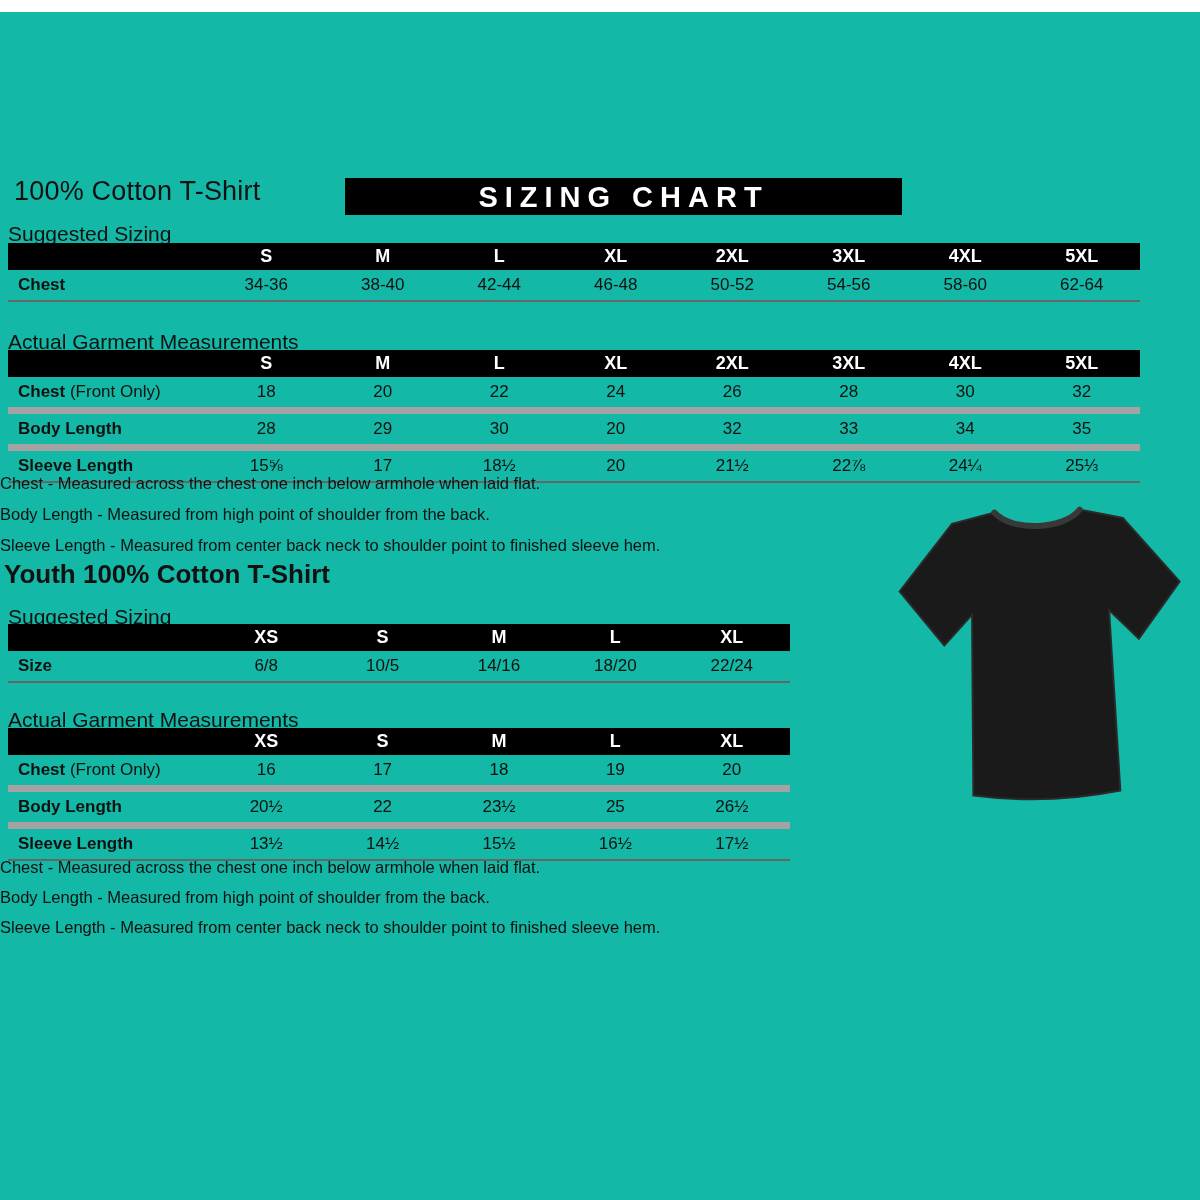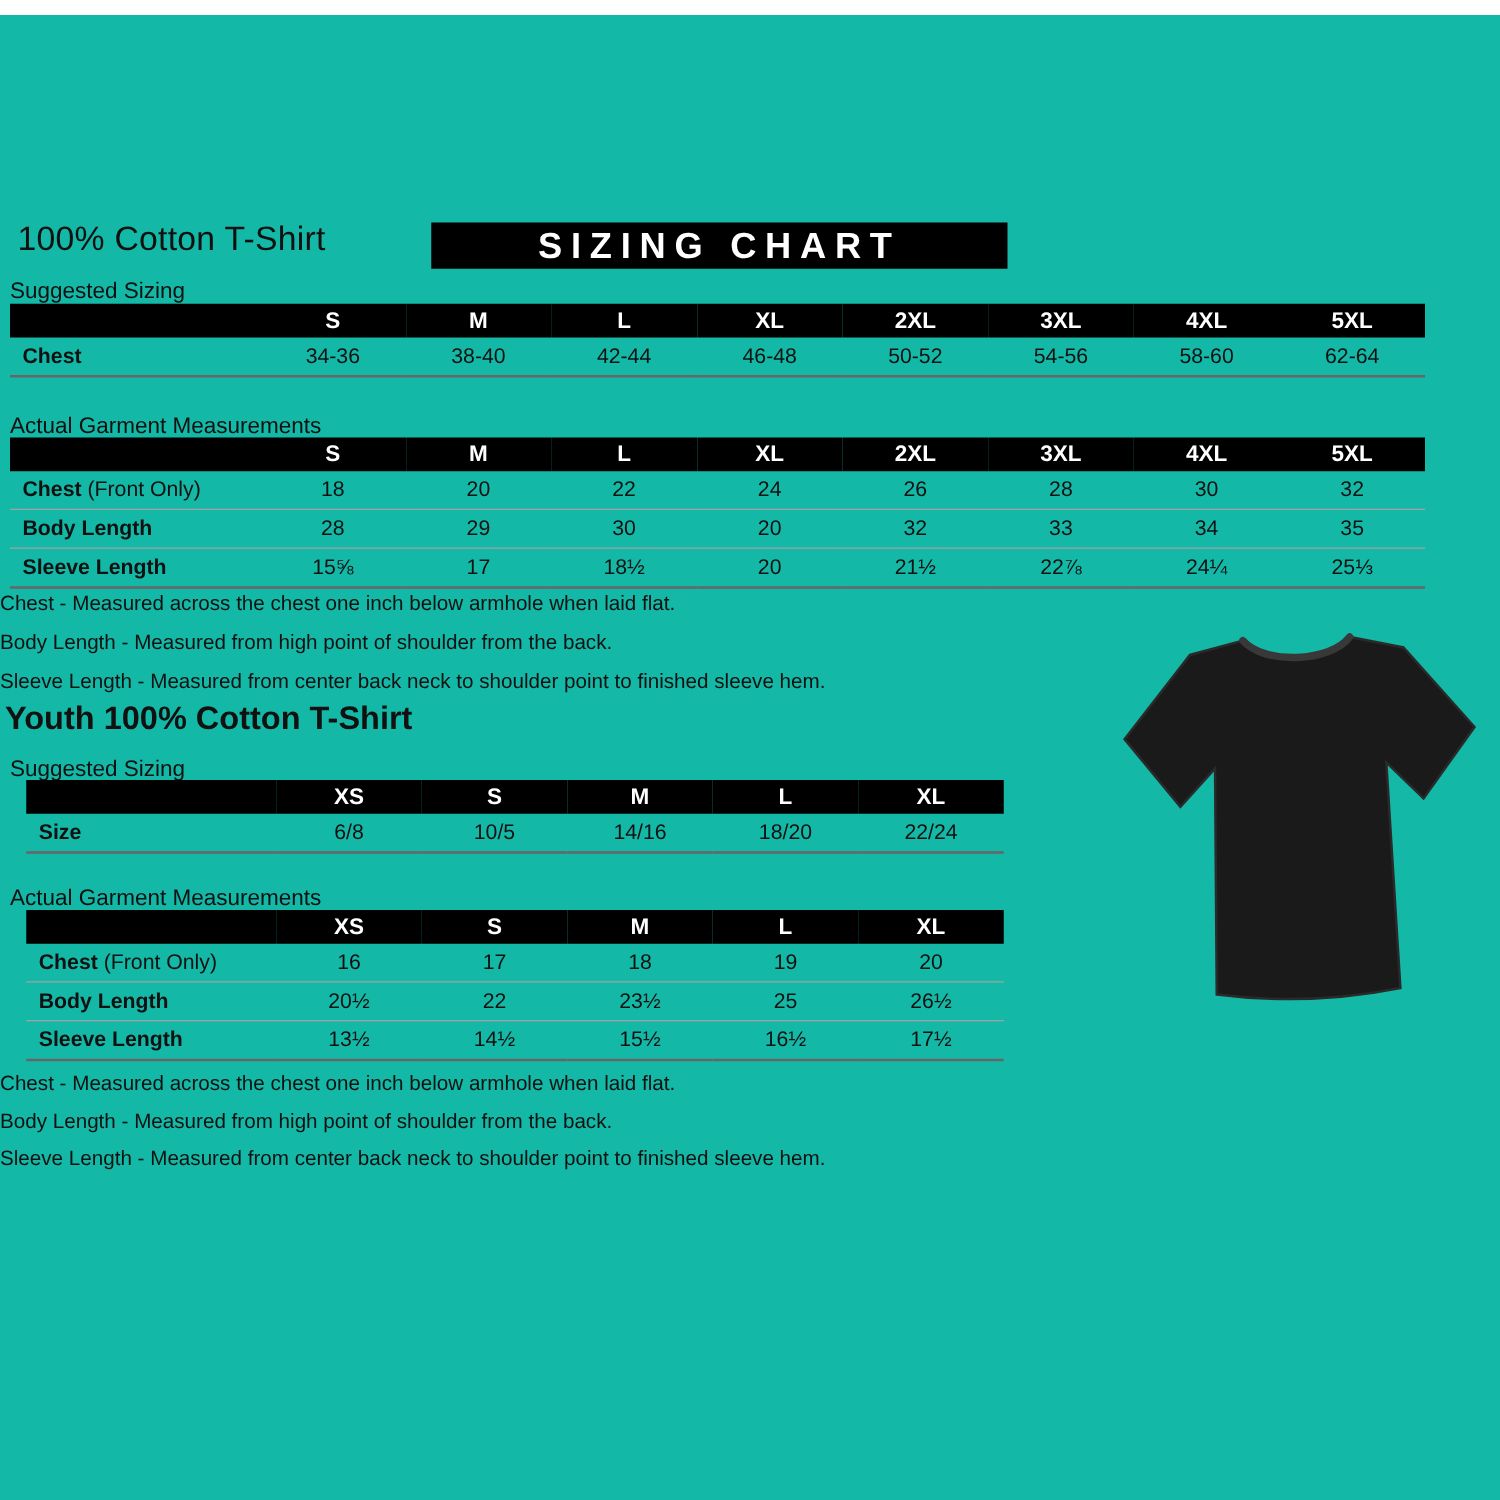--- a/index.html
+++ b/index.html
@@ -10,45 +10,45 @@
     font-family:Liberation Sans, sans-serif;
     color:#111;
     overflow:hidden;
     margin-top:12px;
   }
   .page-title{
     position:absolute;left:14px;top:164px;
     font-size:27px;font-weight:500;letter-spacing:.2px;
   }
   .banner{
-    position:absolute;left:345px;top:166px;width:461px;height:37px;
+    position:absolute;left:345px;top:166px;width:557px;height:37px;
     background:#000;color:#fff;
     font-size:29px;font-weight:bold;letter-spacing:7px;
     text-align:center;line-height:38px;
   }
   .section-label{
-    position:absolute;font-size:18px;color:#111;
+    position:absolute;font-size:21px;color:#111;
   }
   table{
     position:absolute;border-collapse:collapse;table-layout:fixed;
     font-family:inherit;
   }
   th{
     background:#000;color:#fff;font-weight:bold;font-size:18px;
     height:27px;padding:0;text-align:center;
   }
   td{
     font-size:17px;text-align:center;height:30px;padding:0;
-    border-bottom:1px solid #a3a3a3;color:#111;
+    border-bottom:7px solid #a3a3a3;color:#111;
   }
   tbody tr:last-child td{border-bottom:2px solid #666;}
   .label-col{text-align:left;padding-left:10px;width:190px;}
   td.label-col .b{font-weight:bold;}
   .adult-table{left:8px;width:1132px;}
-  .youth-table{left:21px;width:782px;}
+  .youth-table{left:8px;width:782px;}
   .note{
     position:absolute;left:0;font-size:16.5px;color:#111;
   }
   .youth-title{
     position:absolute;left:4px;top:547px;
     font-size:26px;font-weight:bold;
   }
   .tshirt-wrap{
     position:absolute;left:893px;top:472px;width:298px;height:340px;
   }

